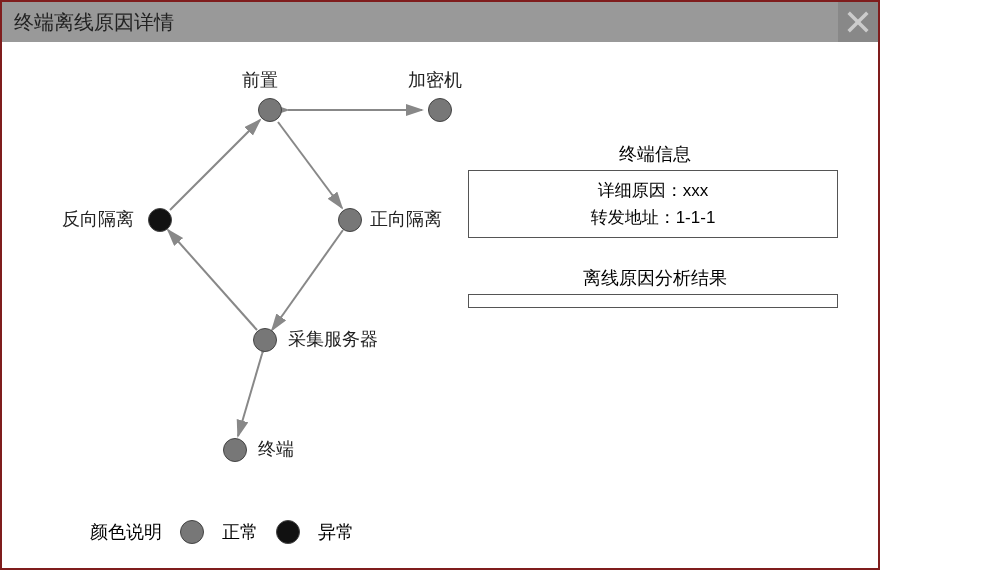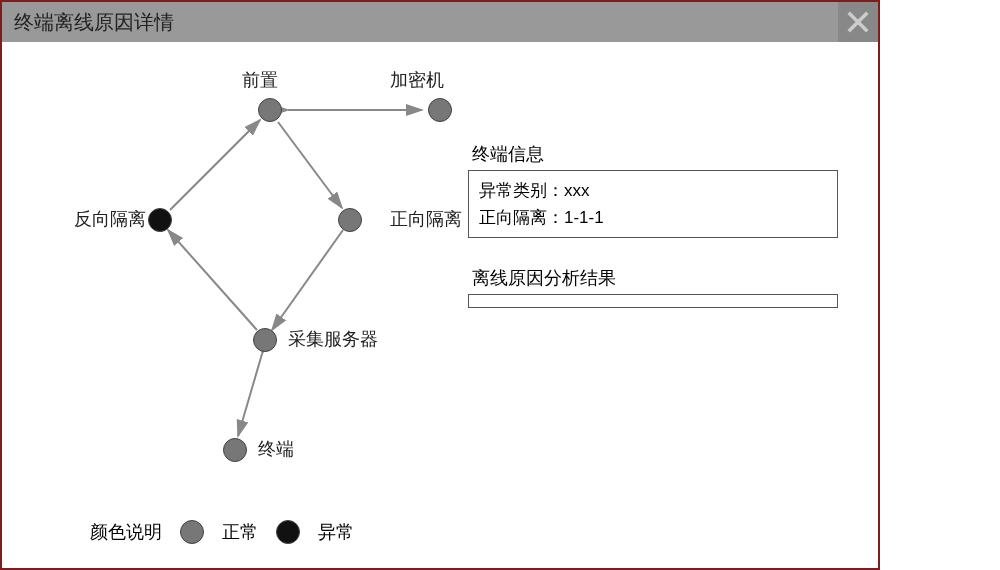--- a/index.html
+++ b/index.html
@@ -32,21 +32,21 @@
   position: absolute; bottom: 16px; left: 80px; display: flex; align-items: center; gap: 18px; font-size: 18px;
 }
 .legend .dot {
   width: 24px; height: 24px; border-radius: 50%; border: 1px solid #444; display: inline-block;
 }
 .legend .dot.normal { background: #777; }
 .legend .dot.abnormal { background: #111; }
 .info-panel {
   position: absolute; top: 100px; right: 40px; width: 370px;
 }
-.info-block { margin-bottom: 28px; }
+.info-block { margin-bottom: 28px; text-align: center; }
 .info-heading { font-size: 18px; margin-bottom: 4px; padding-left: 4px; }
 .info-box {
   border: 1px solid #555; padding: 6px 10px; font-size: 17px; line-height: 1.6;
 }
 svg.arrows { position: absolute; top: 0; left: 0; width: 540px; height: 510px; pointer-events: none; }
 </style>
 </head>
 <body>
 
 <div class="window">
@@ -79,49 +79,49 @@
 
         <line x1="333" y1="180" x2="262" y2="280" stroke="#888" stroke-width="2" marker-end="url(#ah)"></line>
 
         <line x1="252" y1="304" x2="228" y2="386" stroke="#888" stroke-width="2" marker-end="url(#ah)" marker-start="url(#ah)"></line>
       </svg>
 
       <div class="node" style="left:248px;top:48px"></div>
       <div class="node-label" style="left:232px;top:18px">前置</div>
 
       <div class="node" style="left:418px;top:48px"></div>
-      <div class="node-label" style="left:380px;top:18px">加密机</div>
+      <div class="node-label" style="left:398px;top:18px">加密机</div>
 
       <div class="node abnormal" style="left:138px;top:158px"></div>
-      <div class="node-label" style="left:64px;top:157px">反向隔离</div>
+      <div class="node-label" style="left:52px;top:157px">反向隔离</div>
 
       <div class="node" style="left:328px;top:158px"></div>
-      <div class="node-label" style="left:380px;top:157px">正向隔离</div>
+      <div class="node-label" style="left:360px;top:157px">正向隔离</div>
 
       <div class="node" style="left:243px;top:278px"></div>
       <div class="node-label" style="left:278px;top:277px">采集服务器</div>
 
       <div class="node" style="left:213px;top:388px"></div>
       <div class="node-label" style="left:248px;top:387px">终端</div>
 
       <div class="legend">
         <span>颜色说明</span>
         <span class="dot normal"></span>
         <span>正常</span>
         <span class="dot abnormal"></span>
         <span>异常</span>
       </div>
     </div>
 
     <div class="info-panel">
       <div class="info-block">
         <div class="info-heading">终端信息</div>
         <div class="info-box">
-          <div><span>异常类别：</span><span>xxx</span></div>
-          <div><span>正向隔离：</span><span>1-1-1</span></div>
+          <div><span>详细原因：</span><span>xxx</span></div>
+          <div><span>转发地址：</span><span>1-1-1</span></div>
         </div>
       </div>
       <div class="info-block">
         <div class="info-heading">离线原因分析结果</div>
         <div class="info-box">
         </div>
       </div>
     </div>
   </div>
 </div>

